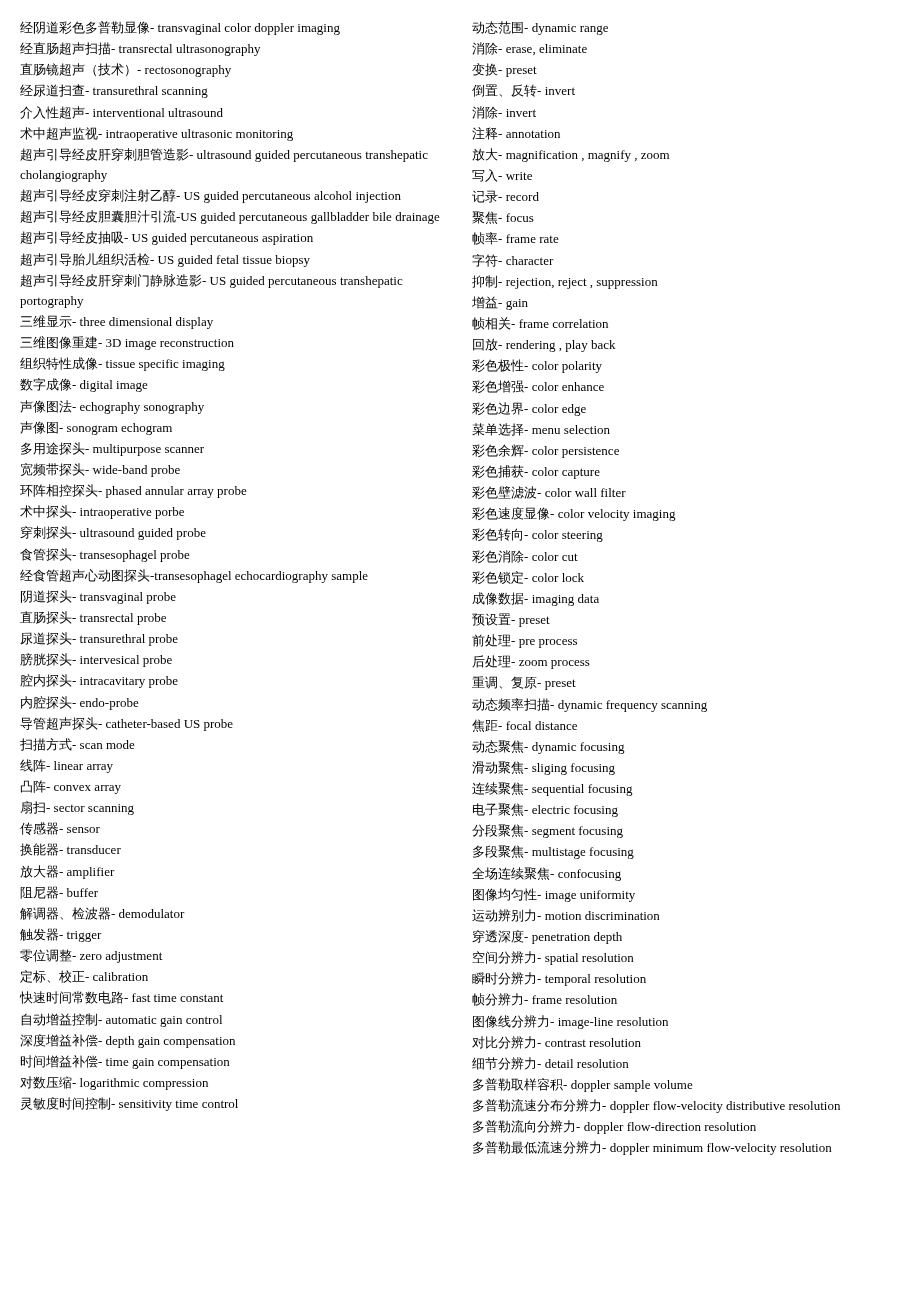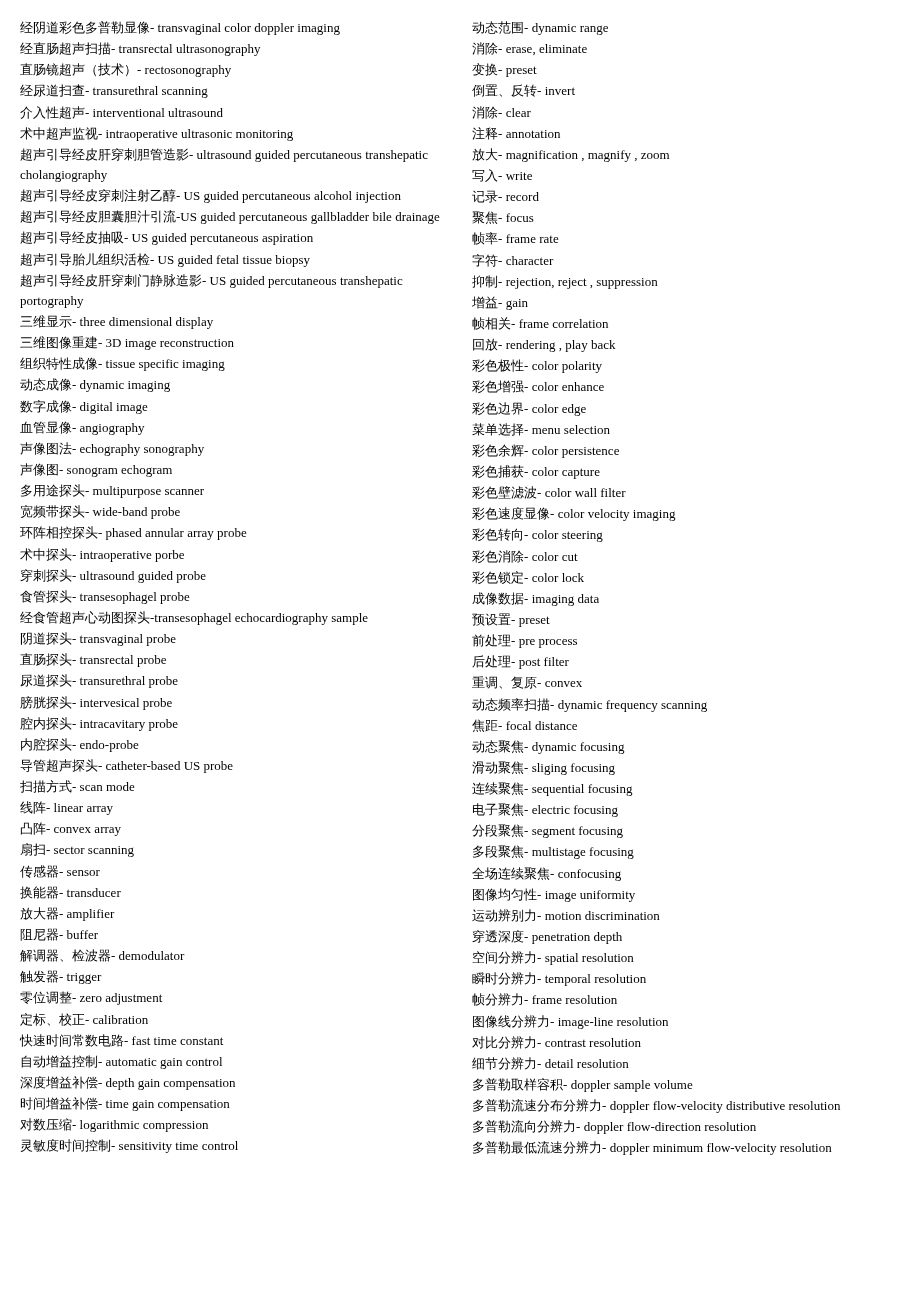--- a/index.html
+++ b/index.html
@@ -42,23 +42,21 @@
       <div class="entry">术中超声监视- intraoperative ultrasonic monitoring</div>
       <div class="entry">超声引导经皮肝穿刺胆管造影- ultrasound guided percutaneous transhepatic cholangiography</div>
       <div class="entry">超声引导经皮穿刺注射乙醇- US guided percutaneous alcohol injection</div>
       <div class="entry">超声引导经皮胆囊胆汁引流-US guided percutaneous gallbladder bile drainage</div>
       <div class="entry">超声引导经皮抽吸- US guided percutaneous aspiration</div>
       <div class="entry">超声引导胎儿组织活检- US guided fetal tissue biopsy</div>
       <div class="entry">超声引导经皮肝穿刺门静脉造影- US guided percutaneous transhepatic portography</div>
       <div class="entry">三维显示- three dimensional display</div>
       <div class="entry">三维图像重建- 3D image reconstruction</div>
       <div class="entry">组织特性成像- tissue specific imaging</div>
-      <div class="entry">动态成像- dynamic imaging</div>
       <div class="entry">数字成像- digital image</div>
-      <div class="entry">血管显像- angiography</div>
       <div class="entry">声像图法- echography sonography</div>
       <div class="entry">声像图- sonogram echogram</div>
       <div class="entry">多用途探头- multipurpose scanner</div>
       <div class="entry">宽频带探头- wide-band probe</div>
       <div class="entry">环阵相控探头- phased annular array probe</div>
       <div class="entry">术中探头- intraoperative porbe</div>
       <div class="entry">穿刺探头- ultrasound guided probe</div>
       <div class="entry">食管探头- transesophagel probe</div>
       <div class="entry">经食管超声心动图探头-transesophagel echocardiography sample</div>
       <div class="entry">阴道探头- transvaginal probe</div>
@@ -85,21 +83,21 @@
       <div class="entry">深度增益补偿- depth gain compensation</div>
       <div class="entry">时间增益补偿- time gain compensation</div>
       <div class="entry">对数压缩- logarithmic compression</div>
       <div class="entry">灵敏度时间控制- sensitivity time control</div>
     </div>
   <div class="col-right" id="right-col">
       <div class="entry">动态范围- dynamic range</div>
       <div class="entry">消除- erase, eliminate</div>
       <div class="entry">变换- preset</div>
       <div class="entry">倒置、反转- invert</div>
-      <div class="entry">消除- clear</div>
+      <div class="entry">消除- invert</div>
       <div class="entry">注释- annotation</div>
       <div class="entry">放大- magnification , magnify , zoom</div>
       <div class="entry">写入- write</div>
       <div class="entry">记录- record</div>
       <div class="entry">聚焦- focus</div>
       <div class="entry">帧率- frame rate</div>
       <div class="entry">字符- character</div>
       <div class="entry">抑制- rejection, reject , suppression</div>
       <div class="entry">增益- gain</div>
       <div class="entry">帧相关- frame correlation</div>
@@ -111,22 +109,22 @@
       <div class="entry">彩色余辉- color persistence</div>
       <div class="entry">彩色捕获- color capture</div>
       <div class="entry">彩色壁滤波- color wall filter</div>
       <div class="entry">彩色速度显像- color velocity imaging</div>
       <div class="entry">彩色转向- color steering</div>
       <div class="entry">彩色消除- color cut</div>
       <div class="entry">彩色锁定- color lock</div>
       <div class="entry">成像数据- imaging data</div>
       <div class="entry">预设置- preset</div>
       <div class="entry">前处理- pre process</div>
-      <div class="entry">后处理- post filter</div>
-      <div class="entry">重调、复原- convex</div>
+      <div class="entry">后处理- zoom process</div>
+      <div class="entry">重调、复原- preset</div>
       <div class="entry">动态频率扫描- dynamic frequency scanning</div>
       <div class="entry">焦距- focal distance</div>
       <div class="entry">动态聚焦- dynamic focusing</div>
       <div class="entry">滑动聚焦- sliging focusing</div>
       <div class="entry">连续聚焦- sequential focusing</div>
       <div class="entry">电子聚焦- electric focusing</div>
       <div class="entry">分段聚焦- segment focusing</div>
       <div class="entry">多段聚焦- multistage focusing</div>
       <div class="entry">全场连续聚焦- confocusing</div>
       <div class="entry">图像均匀性- image uniformity</div>

